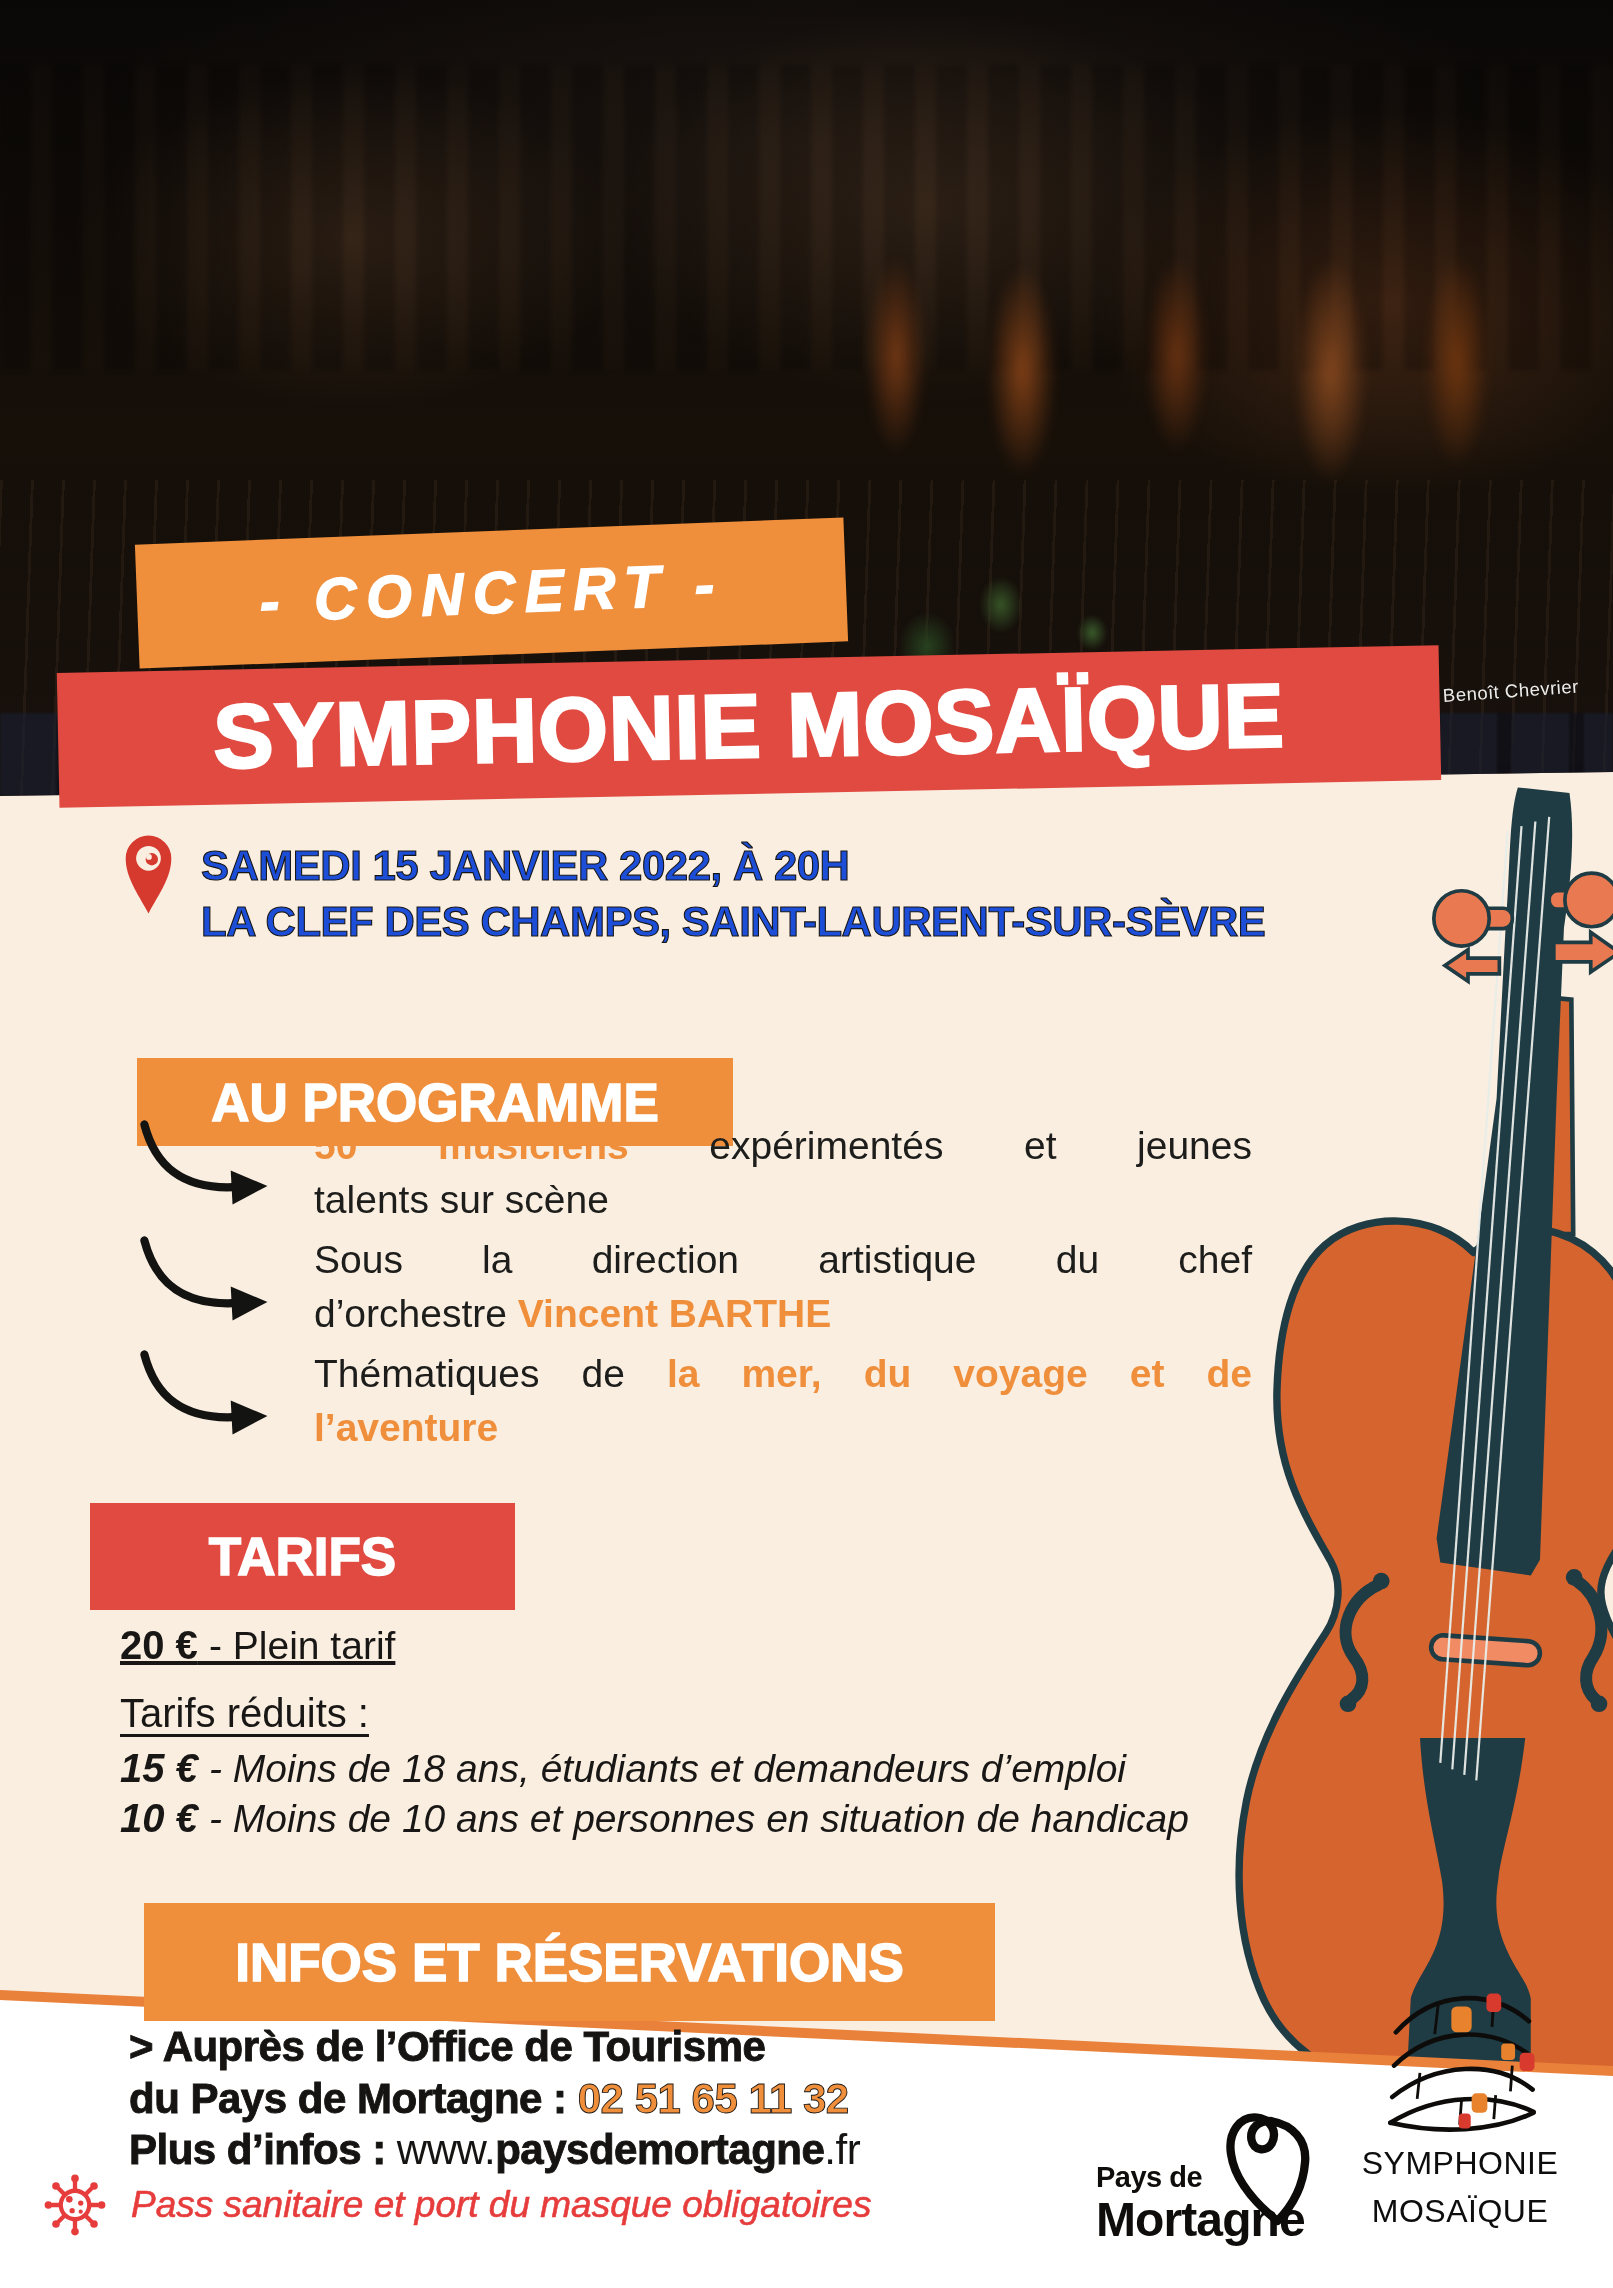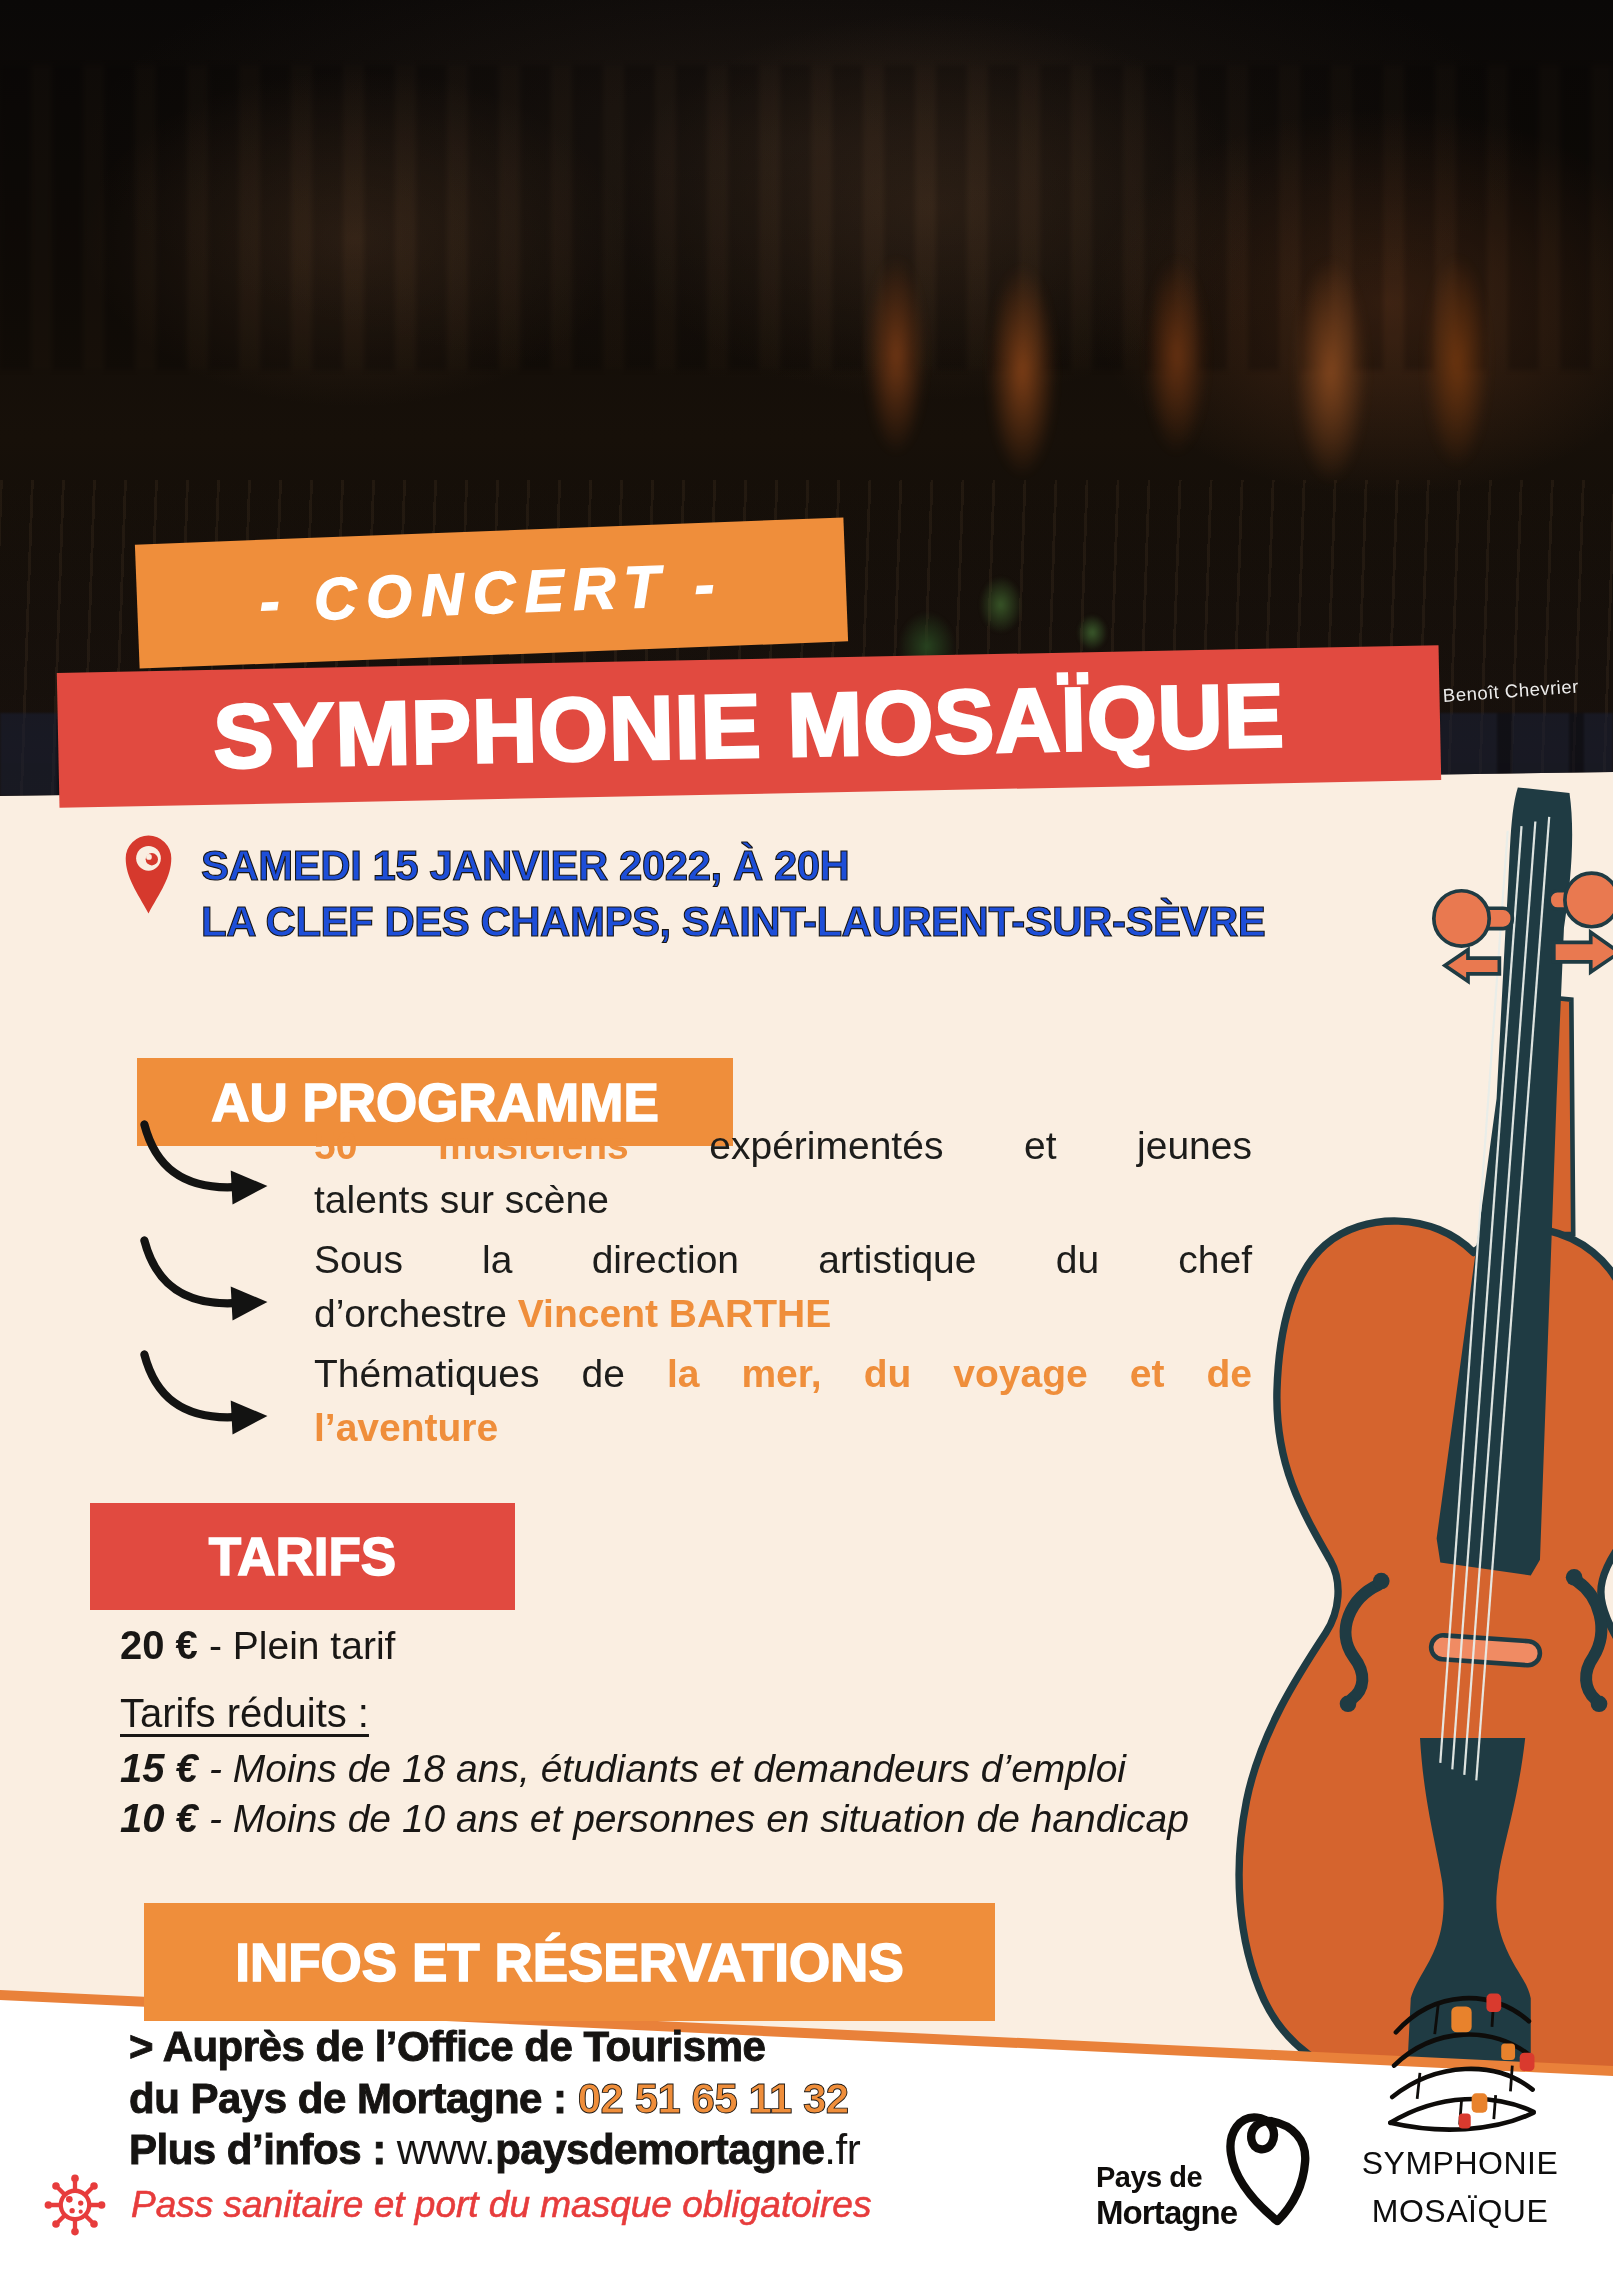--- a/index.html
+++ b/index.html
@@ -82,21 +82,21 @@
   
   .contact{z-index:8;left:129px;font-weight:bold;font-size:42px;color:#161412;
     -webkit-text-stroke:0.9px #161412;letter-spacing:-0.5px;white-space:nowrap;}
   .contact .thin{font-weight:normal;-webkit-text-stroke:0;}
   .covid{z-index:8;left:131px;top:2184px;font-style:italic;font-size:37px;color:#E73C3C;
     -webkit-text-stroke:0.6px #E73C3C;white-space:nowrap;}
 
   
   .pays{z-index:8;left:1096px;top:2163px;color:#0F0D0B;line-height:1;}
   .pays .l1{font-weight:bold;font-size:29px;letter-spacing:-0.5px;}
-  .pays .l2{font-weight:bold;font-size:33px;letter-spacing:-0.9px;margin-top:3.7px;}
+  .pays .l2{font-weight:bold;font-size:48px;letter-spacing:-0.9px;margin-top:3.7px;}
   .symph-text{z-index:8;left:1340px;top:2139px;width:240px;text-align:center;color:#0D0D0D;
     font-size:32px;line-height:48px;letter-spacing:0.5px;}
   .logo-svg{z-index:8;}
 </style>
 </head>
 <body>
 
 <div class="poster">
 
   <div class="abs photo">
@@ -191,21 +191,21 @@
     <polygon points="104,56 144,73 106,93" fill="#131312"></polygon>
   </svg>
   <div class="abs bullet" style="top:1347px;">
     <div class="just"><span>Thématiques de</span> <span class="b o">la mer, du voyage et de</span></div>
     <div class="b o">l’aventure</div>
   </div>
 
   <div class="abs banner bg-red secb b-tarifs">
     <span>TARIFS</span>
   </div>
-  <div class="abs tline" style="top:1623px;">
+  <div class="abs tline" style="top:1623px;text-decoration:underline;">
     <span class="b">20 €</span>
     <span class="lbl">- Plein tarif</span>
   </div>
   <div class="abs tline und" style="top:1691px;">Tarifs réduits :</div>
   <div class="abs tline" style="top:1746px;">
     <span class="b it">15 €</span>
     <span class="lbl it">- Moins de 18 ans, étudiants et demandeurs d’emploi</span>
   </div>
   <div class="abs tline" style="top:1796px;">
     <span class="b it">10 €</span>

